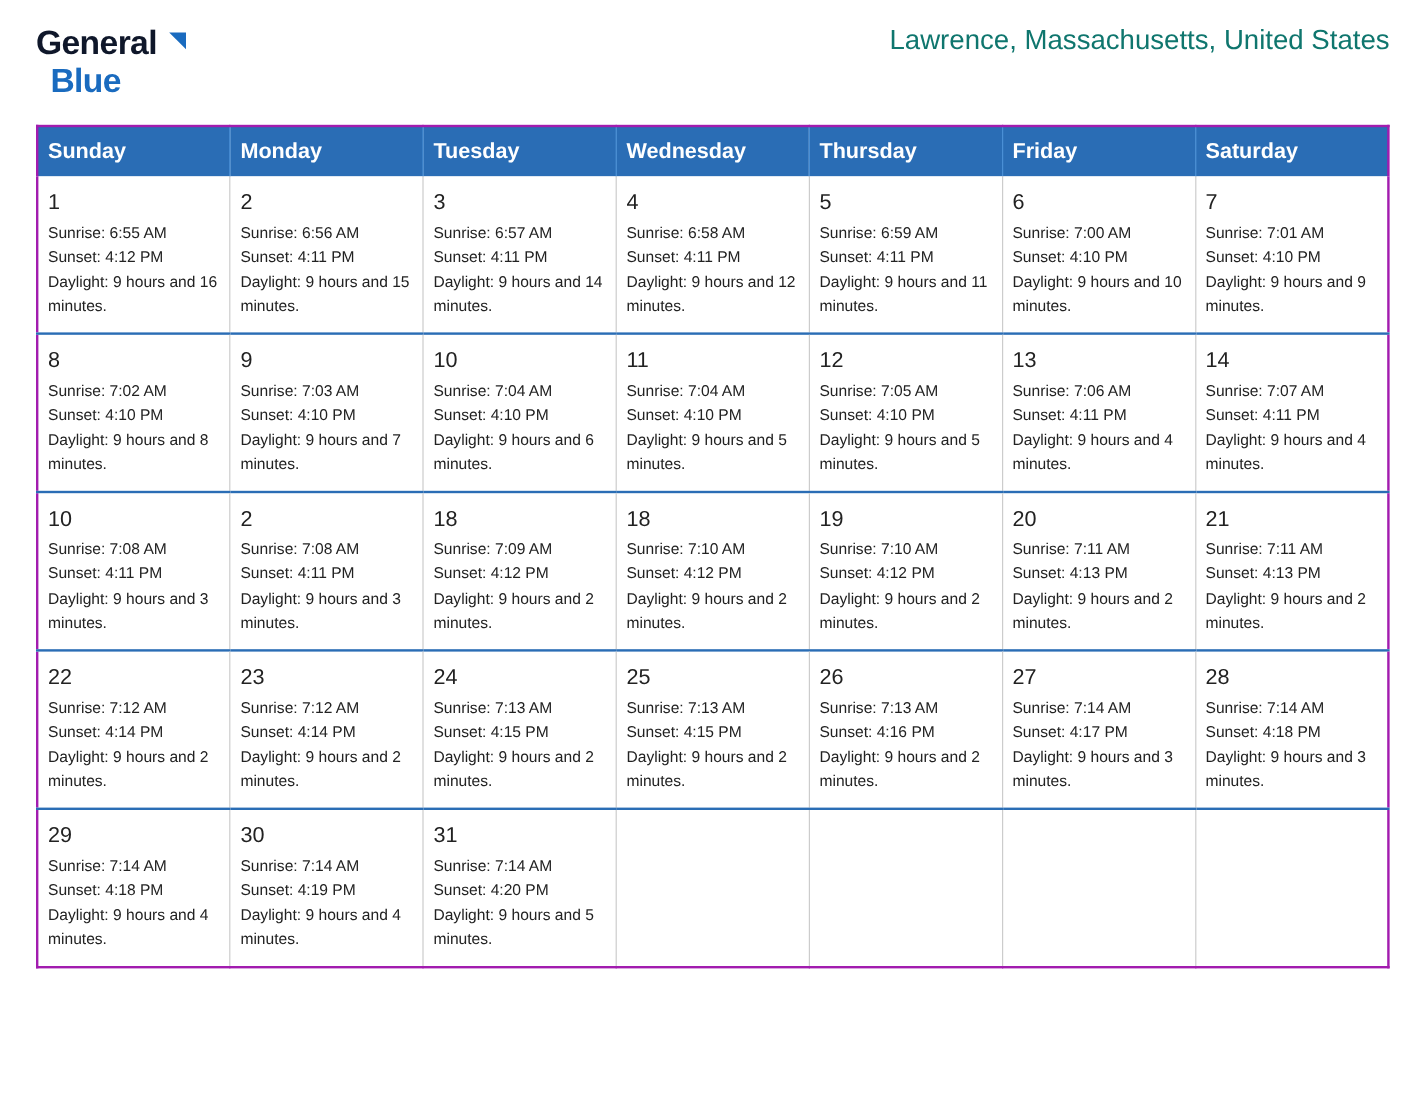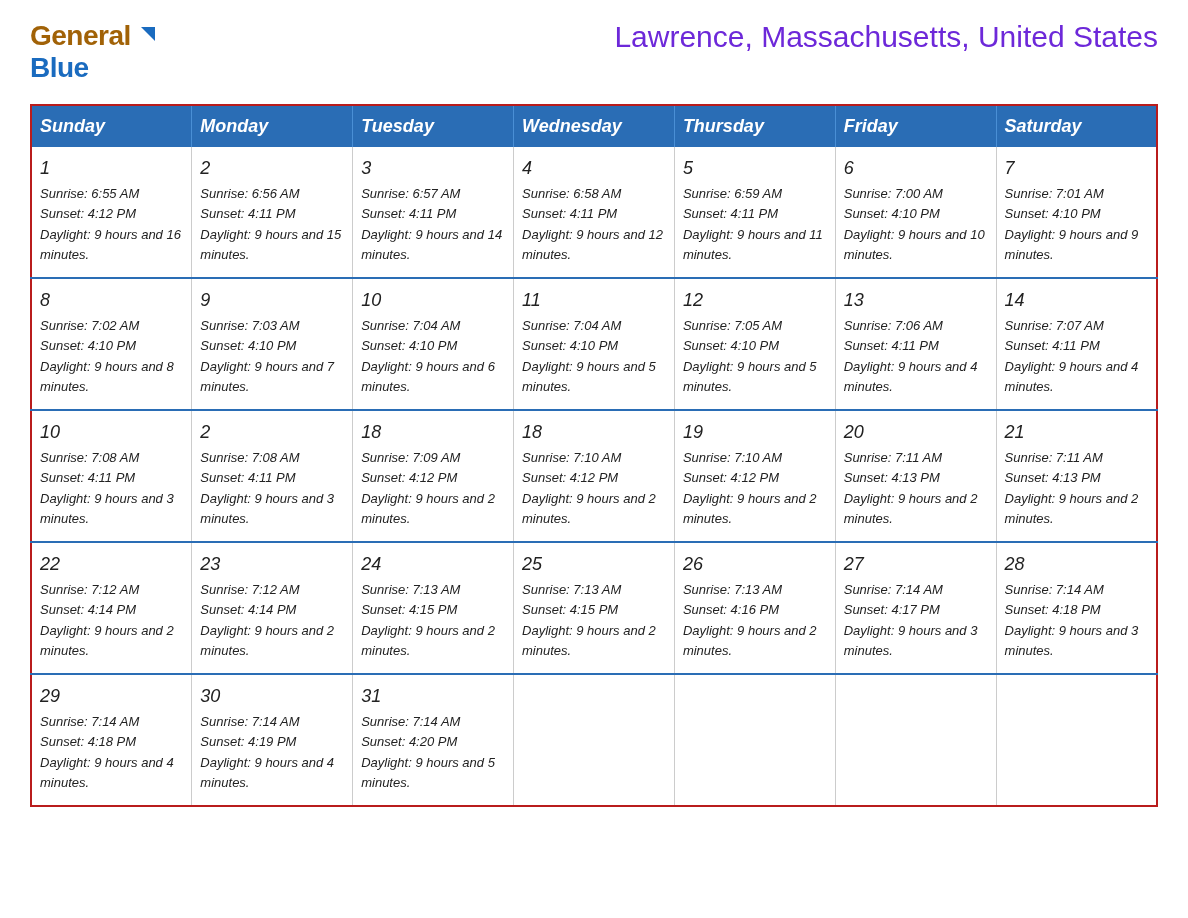--- a/index.html
+++ b/index.html
@@ -20,29 +20,28 @@
     .title-block {
       text-align: right;
     }
     .page-title {
       font-size: 52px;
       font-weight: normal;
       color: #111;
       line-height: 1.1;
     }
     .subtitle {
-      font-size: 30px;
-      color: #6d28d9;
+      font-size: 23px;
+      color: #0f766e;
       font-weight: normal;
     }
     .calendar {
       width: 100%;
       border-collapse: collapse;
-      border: 2px solid #b91c1c;
-      font-style: italic;
+      border: 2px solid #a21caf;
     }
     .calendar th {
       background-color: #2a6db5;
       color: #fff;
       font-size: 18px;
       font-weight: bold;
       padding: 10px 8px;
       text-align: left;
       border-right: 1px solid #4a8fd5;
     }
@@ -77,31 +76,31 @@
     }
     .logo-wrapper {
       display: flex;
       flex-direction: column;
     }
     .logo-line1 {
       display: flex;
       align-items: center;
       font-size: 28px;
       font-weight: bold;
-      color: #a16207;
+      color: #0f172a;
       letter-spacing: -0.5px;
     }
     .logo-line2 {
       display: flex;
       align-items: center;
       font-size: 28px;
       font-weight: bold;
       color: #1a6bbf;
       letter-spacing: -0.5px;
-      margin-left: 0;
+      margin-left: 12px;
     }
   </style>
 </head>
 <body>
 
 <div class="header">
   <div class="logo-wrapper">
     <div class="logo-line1">
       <span>General</span>
       <span style="display:inline-block;margin-left:6px;">

